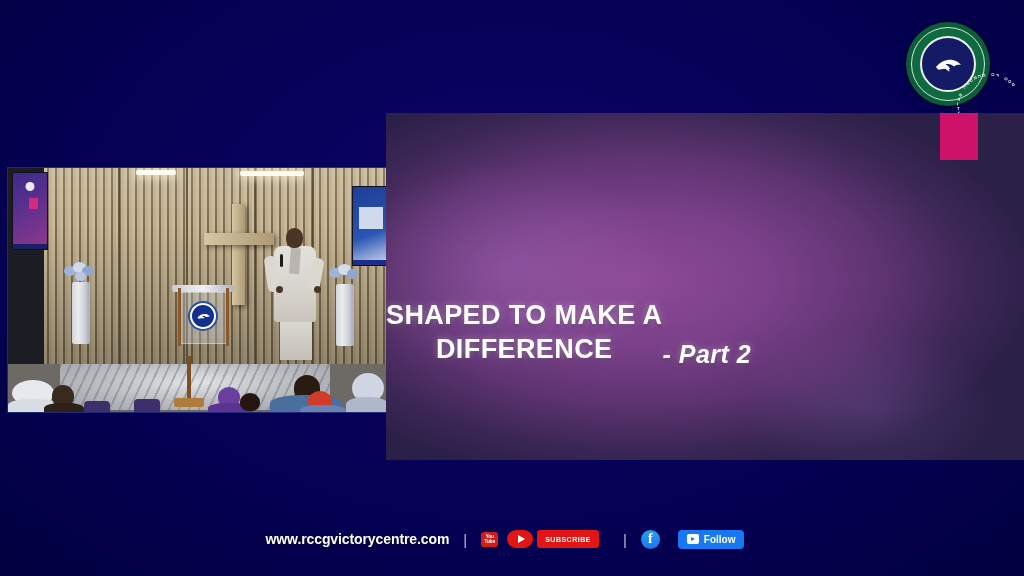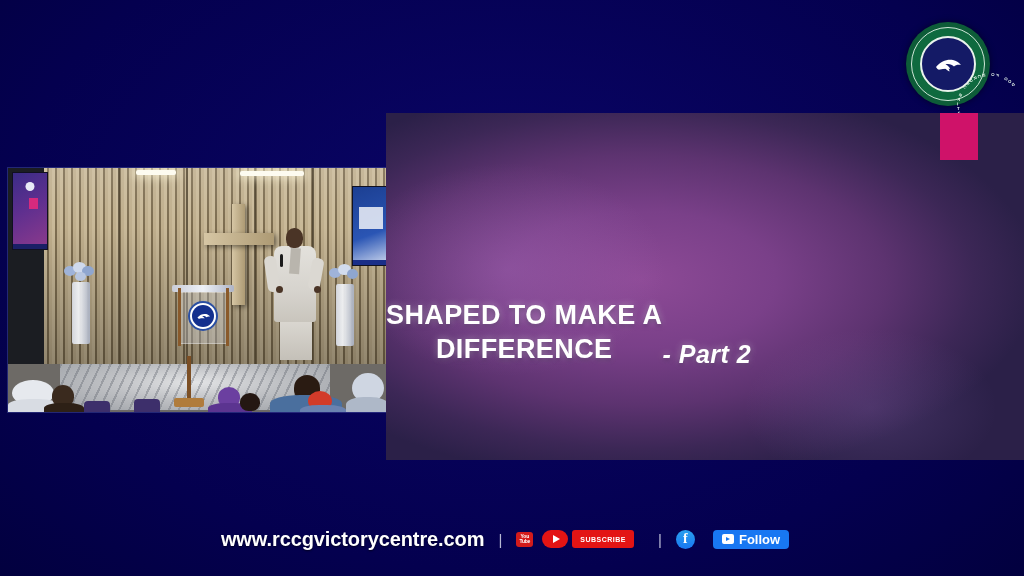--- a/index.html
+++ b/index.html
@@ -215,21 +215,21 @@
     text-shadow:0 0 7px rgba(255,255,255,.42), 0 2px 4px rgba(40,10,60,.55);
   }
 
   
   #footer {
     position:absolute; left:0; bottom:0; width:1024px; height:74px;
     display:flex; align-items:center; justify-content:center; gap:0px;
   }
   .f-row { display:flex; align-items:center; }
   .f-text {
-    color:#ffffff; font-weight:bold; font-size:20px; letter-spacing:-.1px;
+    color:#ffffff; font-weight:bold; font-size:14px; letter-spacing:-.1px;
     text-shadow:0 1px 2px rgba(0,0,0,.6);
     white-space:nowrap;
   }
   .f-sep { color:#d7d9ea; font-size:15px; margin:0 14px; opacity:.85; }
 
   .yt-glyph {
     width:17px; height:15px; background:#d31b1b; border-radius:3px;
     display:flex; flex-direction:column; align-items:center; justify-content:center;
     margin-right:9px;
   }
@@ -262,21 +262,21 @@
   }
   .fb-follow .fbi {
     width:12px; height:10px; background:#fff; border-radius:2px;
     display:flex; align-items:center; justify-content:center;
   }
   .fb-follow .fbi .t {
     width:0; height:0; border-left:4px solid #1877f2;
     border-top:2.6px solid transparent; border-bottom:2.6px solid transparent;
     margin-left:1px;
   }
-  .fb-follow span { color:#fff; font-size:13px; font-weight:bold; }
+  .fb-follow span { color:#fff; font-size:10px; font-weight:bold; }
 </style>
 </head>
 <body>
 
 <div id="stage">
 
   <div id="corner-logo">
     <div class="logo-ring"></div>
     <div class="logo-ring-inner"></div>
     <div class="logo-ring-text" id="logo-ring-text">

